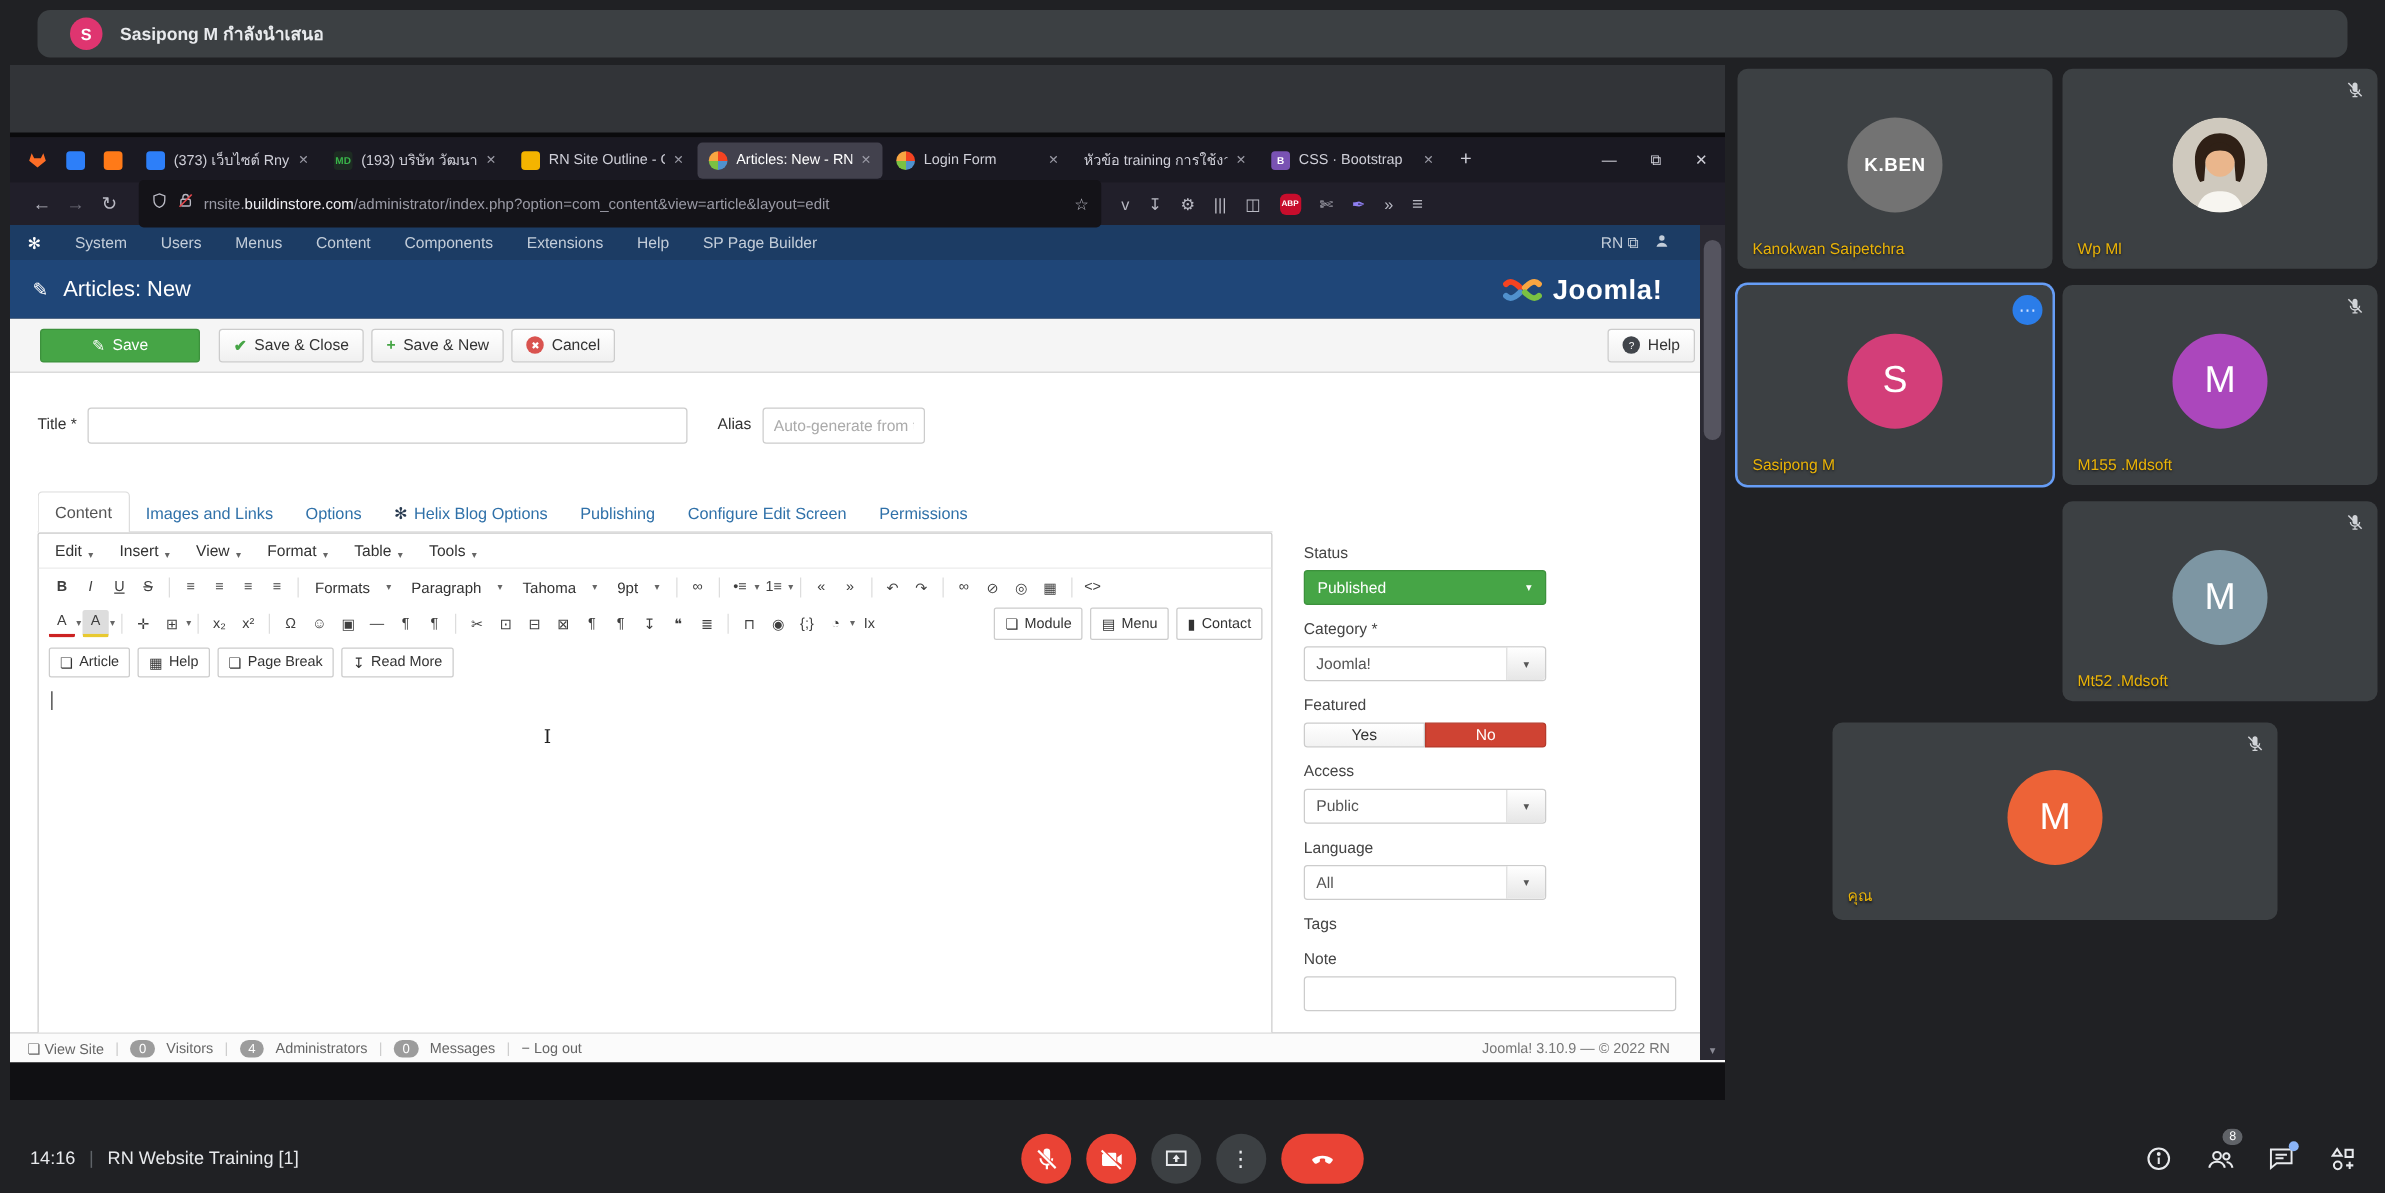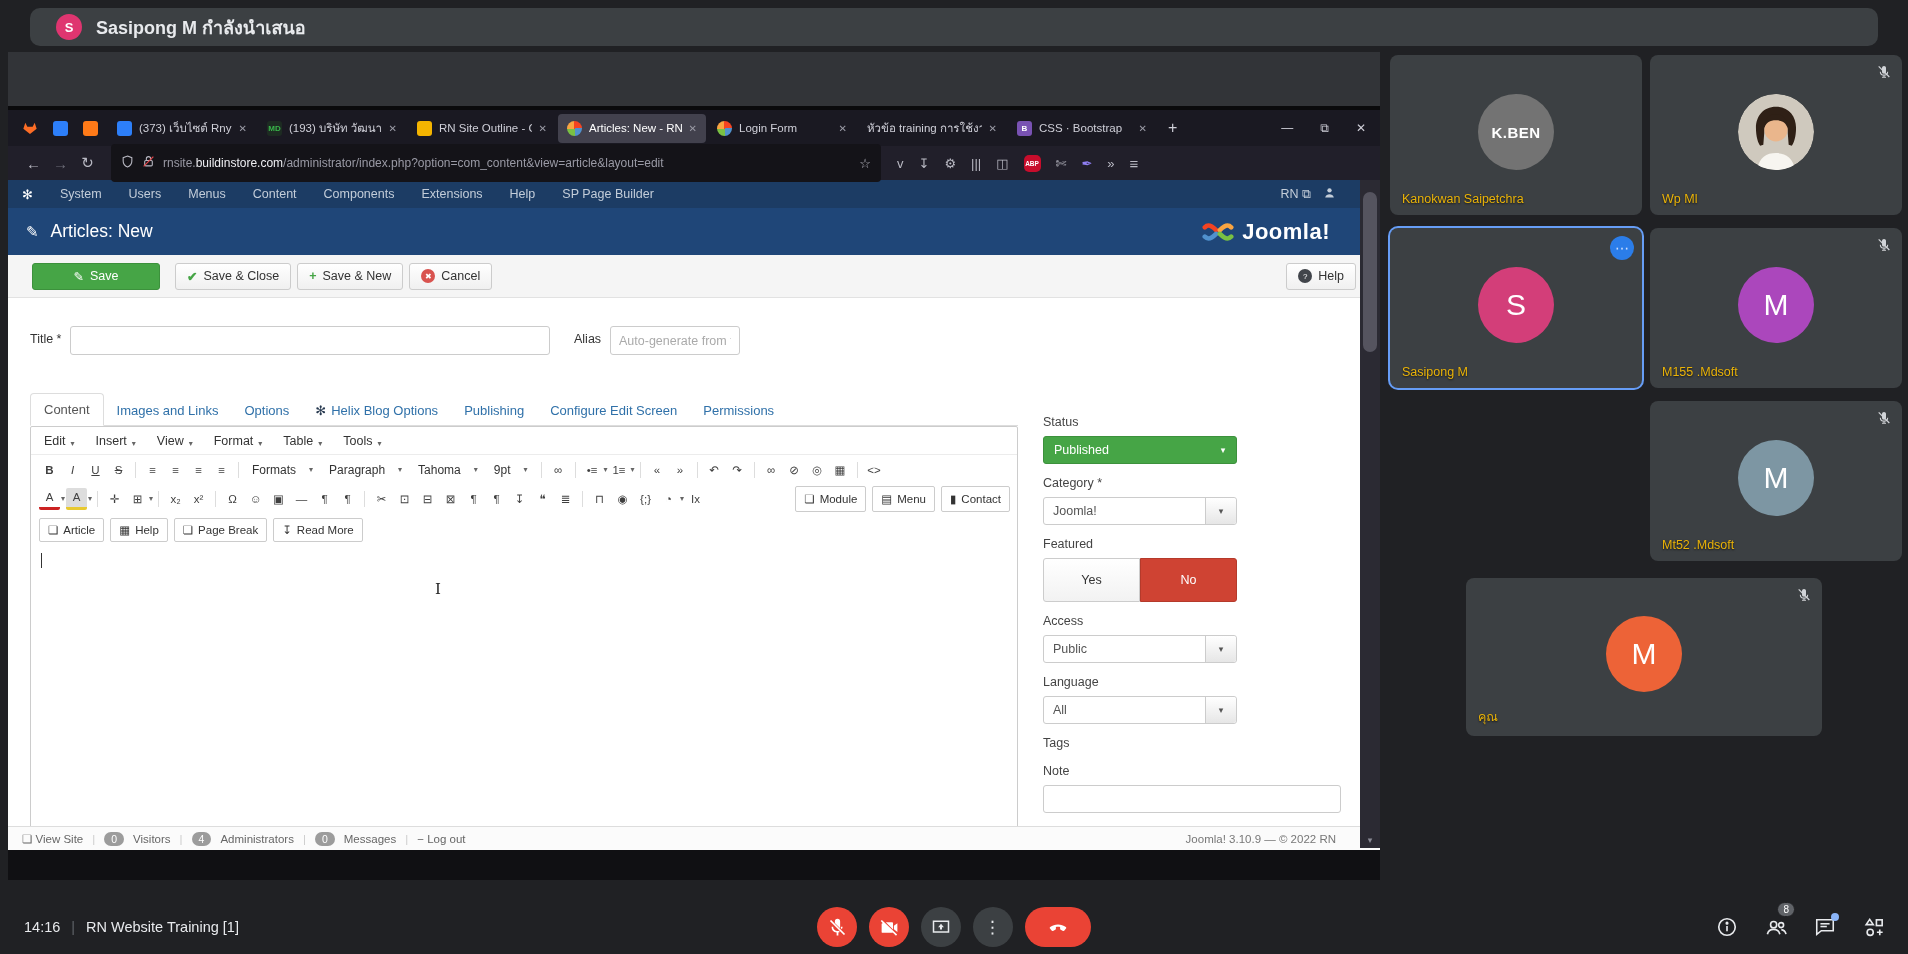--- a/index.html
+++ b/index.html
@@ -1,21 +1,21 @@
 <!DOCTYPE html>
 <html><head>
 <meta charset="utf-8">
 <style>
   html,body{margin:0;padding:0;background:#202124}
   .stage{position:relative;width:1908px;height:954px;background:#202124;font-family:"Liberation Sans",sans-serif;overflow:hidden}
 
   
   .banner{position:absolute;left:30px;right:30px;top:8px;height:38px;background:#3c4043;border-radius:10px;display:flex;align-items:center;padding-left:26px;gap:14px;box-sizing:border-box}
   .banner .av{width:26px;height:26px;border-radius:50%;color:#fff;font-size:13px;display:flex;align-items:center;justify-content:center;font-weight:bold}
-  .banner .txt{color:#e8eaed;font-size:18px;font-weight:bold}
+  .banner .txt{color:#e8eaed;font-size:14px;font-weight:bold}
 
   
   .screen{position:absolute;left:8px;top:52px;width:1372px;height:826px;background:#1e1f22}
   .desk{height:54px;background:#323438;border-bottom:4px solid #0a0a0c}
   .tabbar{height:36px;background:#1a1922;display:flex;align-items:center;padding:0 14px 0 10px}
   .pin{width:24px;display:flex;justify-content:center;margin-right:6px}
   .tab{display:flex;align-items:center;gap:7px;height:29px;padding:0 9px;margin-right:2px;border-radius:4px;width:148px;min-width:0;color:#cfcfd8;font-size:11.5px;box-sizing:border-box}
   .tab.active{background:#42414d;color:#fff}
   .tab .ttl{flex:1;overflow:hidden;white-space:nowrap}
   .tab .x{color:#9a9aa5;font-size:10px}
@@ -67,30 +67,30 @@
   .tico.fg{border-bottom:3px solid #cc2222;height:19px}
   .tico.bgc{background:#ddd;border-bottom:3px solid #e8c930;height:19px}
   .tsep{width:1px;height:16px;background:#ddd;margin:0 5px}
   .tdd{display:flex;align-items:center;gap:13px;padding:0 8px;font-size:12px;color:#333}
   .tbtn{display:flex;align-items:center;gap:5px;border:1px solid #ccc;background:#fff;border-radius:2px;height:24px;padding:0 8px;font-size:11.5px;color:#333;margin-left:6px}
   .irow{display:flex;gap:6px;padding:5px 8px}
   .ibtn{display:flex;align-items:center;gap:5px;border:1px solid #ccc;border-radius:2px;height:24px;padding:0 8px;font-size:11.5px;color:#333;background:#fff;box-sizing:border-box}
   .ecaret{position:absolute;left:10px;top:126px;width:1px;height:15px;background:#333}
   .ibeam{position:absolute;left:427px;top:282px;font-family:"DejaVu Serif",serif;font-size:15px;color:#222}
 
-  .sidebar{position:absolute;left:1035px;top:117px;width:298px}
+  .sidebar{position:absolute;left:1035px;top:137px;width:298px}
   .sb-label{font-size:12.5px;color:#444;margin:12px 0 5px;height:16px}
   .sb-label.first{margin-top:0}
   .sel{width:194px;height:28px;border:1px solid #ccc;border-radius:3px;background:#fff;display:flex;align-items:stretch;font-size:12.5px;color:#555;box-sizing:border-box}
   .sel .val{padding:0 9px;flex:1;display:flex;align-items:center}
   .sel .dd{width:30px;border-left:1px solid #ccc;background:linear-gradient(#fff,#e6e6e6);display:flex;align-items:center;justify-content:center;color:#555;font-size:9px;border-radius:0 3px 3px 0}
   .pub{width:194px;height:28px;background:#46a546;border:1px solid #3c913c;border-radius:3px;display:flex;align-items:center;color:#fff;font-size:12.5px;box-sizing:border-box}
   .pub .val{padding:0 10px;flex:1}
   .pub .dd{width:26px;text-align:center;font-size:9px}
-  .ygroup{display:flex;width:194px;height:44px}
+  .ygroup{display:flex;width:194px;height:20px}
   .ybtn{flex:1;display:flex;align-items:center;justify-content:center;font-size:12.5px;border:1px solid #ccc;background:linear-gradient(#fff,#f2f2f2);color:#333;border-radius:3px 0 0 3px}
   .nbtn{flex:1;display:flex;align-items:center;justify-content:center;font-size:12.5px;border:1px solid #b53a2b;background:#cf4333;color:#fff;border-radius:0 3px 3px 0}
   .winput{width:298px;height:28px;border:1px solid #ccc;border-radius:3px;font:12.5px "Liberation Sans",sans-serif;color:#555;padding:0 8px;box-sizing:border-box;outline:none}
   .winput::placeholder,.tinput::placeholder{color:#aaa}
 
   .jstatus{height:23px;background:#fbfbfb;border-top:1px solid #ddd;display:flex;align-items:center;padding:0 14px;font-size:11.5px;color:#666;gap:9px}
   .badge{background:#9c9c9c;color:#fff;border-radius:9px;padding:1px 7px;font-size:10.5px}
   .sdiv{color:#ccc}
   .ver{margin-left:auto;padding-right:30px;color:#777}
   .botstrip{height:30px;background:#101013}

